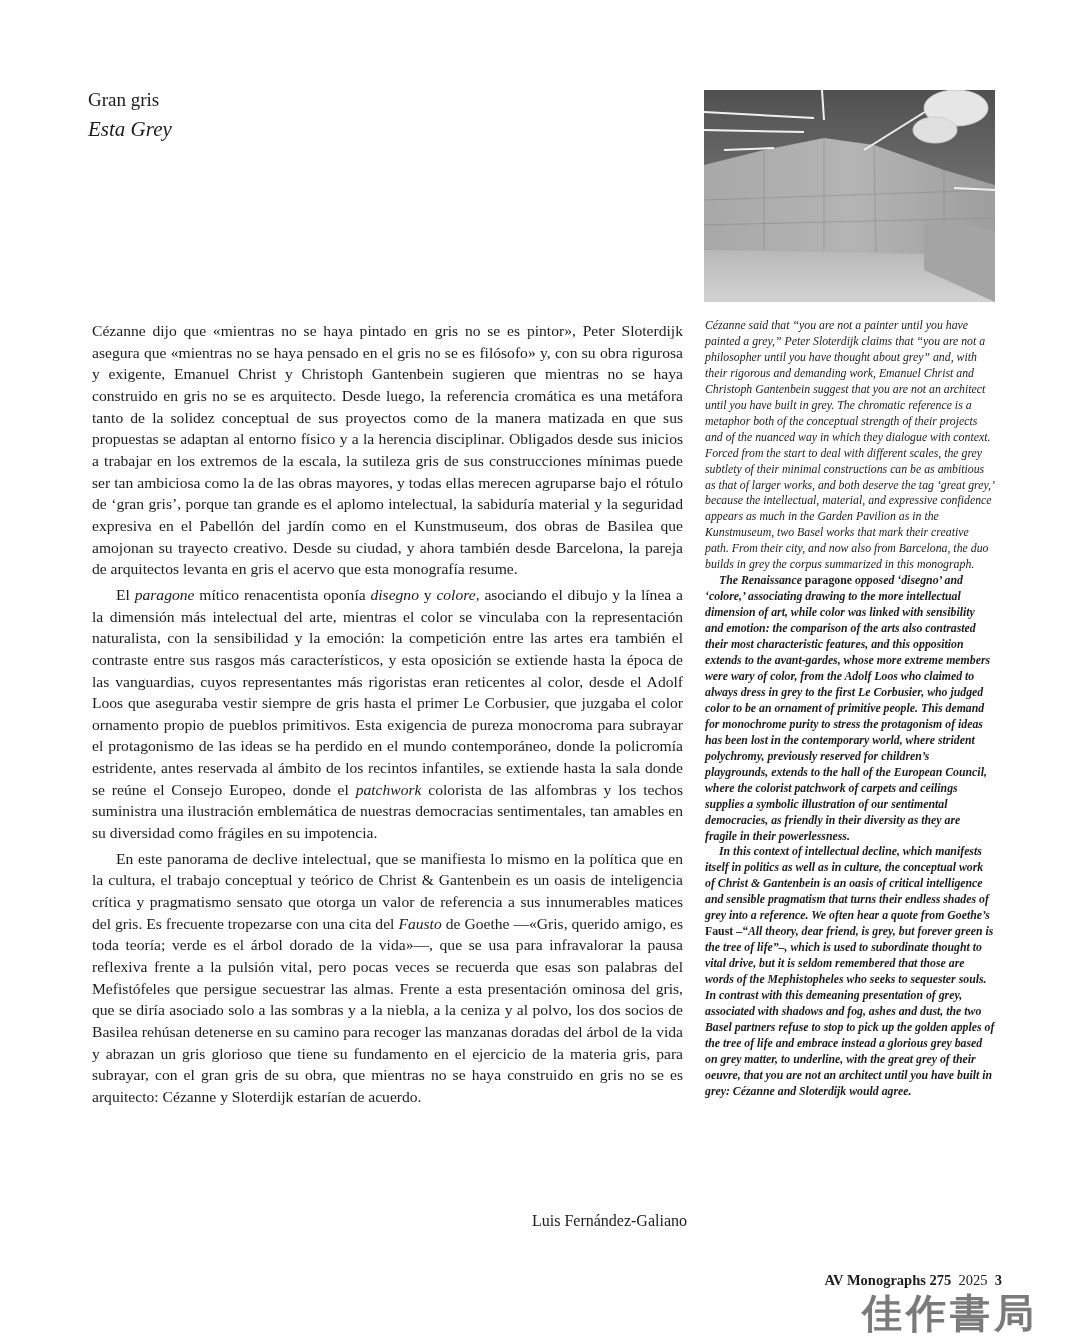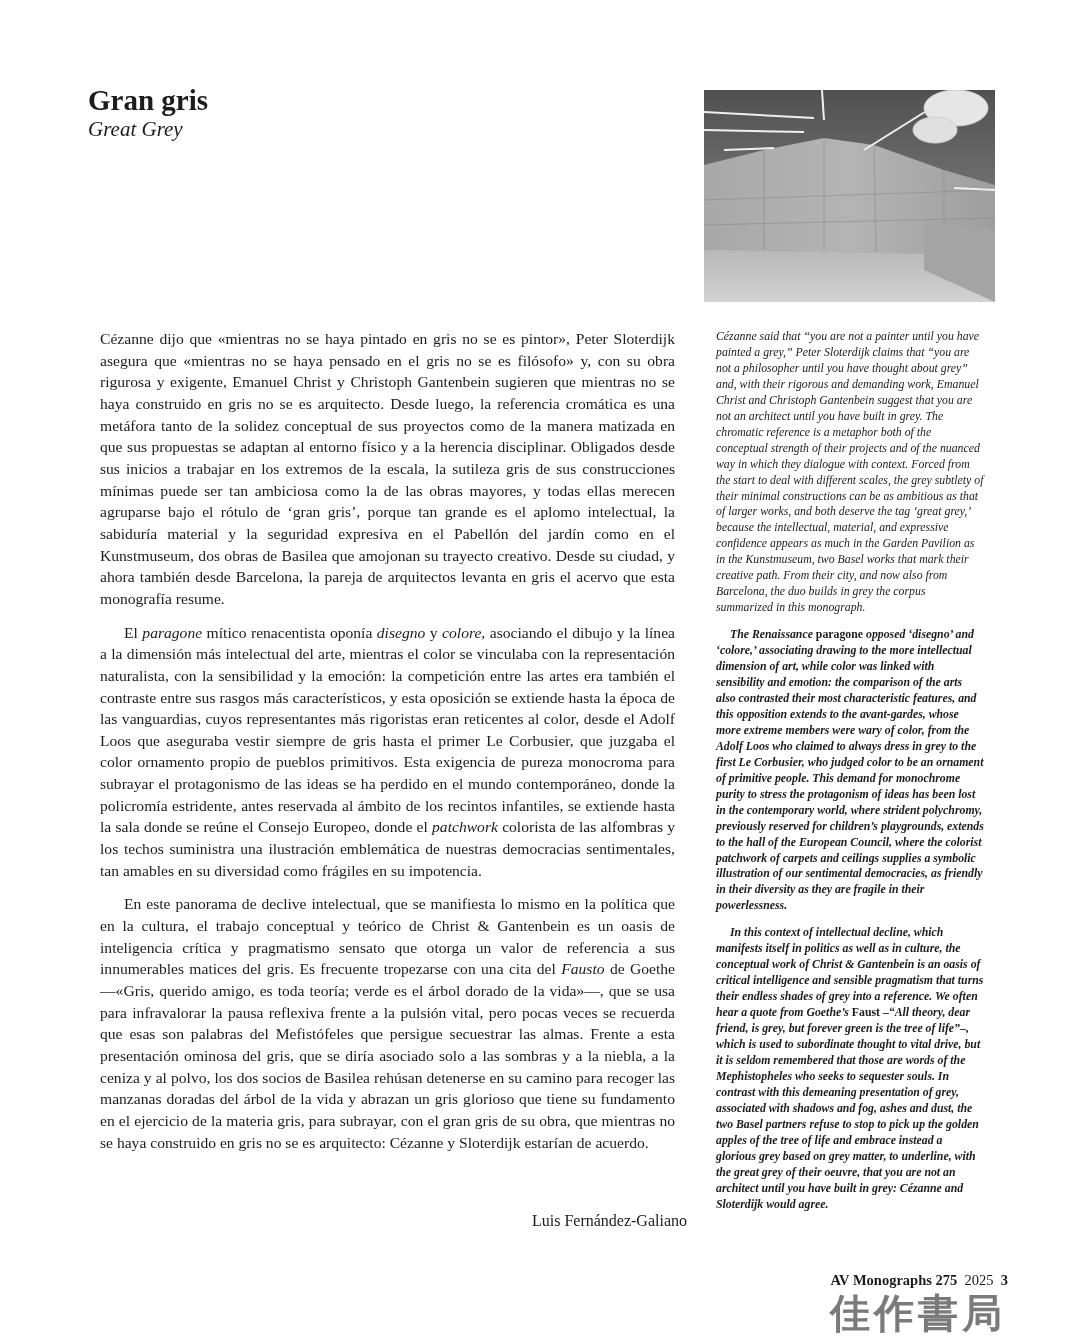--- a/index.html
+++ b/index.html
@@ -1,37 +1,37 @@
 <!DOCTYPE html>
 <html><head>
 <meta charset="utf-8">
 <style>
   html, body { margin:0; padding:0; background:#ffffff; }
   body { width:1080px; height:1342px; position:relative; overflow:hidden; font-family:"Liberation Serif","DejaVu Serif",serif; color:#1c1c1c; }
-  .title { position:absolute; left:88px; top:84px; font-size:29px; font-weight:bold; line-height:32px; }
+  .title { position:absolute; left:88px; top:84px; font-size:19px; font-weight:normal; line-height:32px; }
   .subtitle { position:absolute; left:88px; top:116px; font-size:21px; font-style:italic; line-height:26px; }
   .photo { position:absolute; left:704px; top:90px; width:291px; height:212px; overflow:hidden; background:#9a9a9a; }
   .photo svg { display:block; }
   .es-col { position:absolute; left:88px; top:316px; width:599px; font-size:15.6px; line-height:21.65px; text-align:justify; }
-  .es-col p { margin:12px; text-indent:0; }
+  .es-col p { margin:4px; text-indent:0; }
   .es-col p + p { text-indent:24px; }
   .author { position:absolute; right:393px; top:1212px; font-size:16px; }
   .en-col { position:absolute; left:705px; top:318px; width:290px; font-size:11.8px; line-height:15.95px; font-style:italic; }
-  .en-col p { margin:11px; }
+  .en-col p { margin:0; }
   .en-col p + p { text-indent:14px;font-weight:bold; }
   .roman { font-style:normal; }
-  .folio { position:absolute; right:72px; top:1272px; font-size:14.5px; }
+  .folio { position:absolute; right:78px; top:1272px; font-size:14.5px; }
   .folio b { font-weight:bold; }
-  .watermark { position:absolute; right:74px; top:1286px; font-family:"DejaVu Sans",sans-serif; font-size:40px; font-weight:bold; color:#7a7a7a; letter-spacing:4px; }
+  .watermark { position:absolute; right:42px; top:1286px; font-family:"DejaVu Sans",sans-serif; font-size:40px; font-weight:bold; color:#7a7a7a; letter-spacing:4px; }
 </style>
 </head>
 <body>
 
 <div class="title">Gran gris</div>
-<div class="subtitle">Great Grey</div>
+<div class="subtitle">Esta Grey</div>
 
 <div class="photo">
   <svg width="291" height="212" viewBox="0 0 291 212" xmlns="http://www.w3.org/2000/svg">
     <defs>
       <linearGradient id="wall" x1="0" y1="0" x2="1" y2="0">
         <stop offset="0" stop-color="#a8a8a8"></stop>
         <stop offset="0.5" stop-color="#b4b4b4"></stop>
         <stop offset="1" stop-color="#9e9e9e"></stop>
       </linearGradient>
       <linearGradient id="floor" x1="0" y1="0" x2="0" y2="1">

